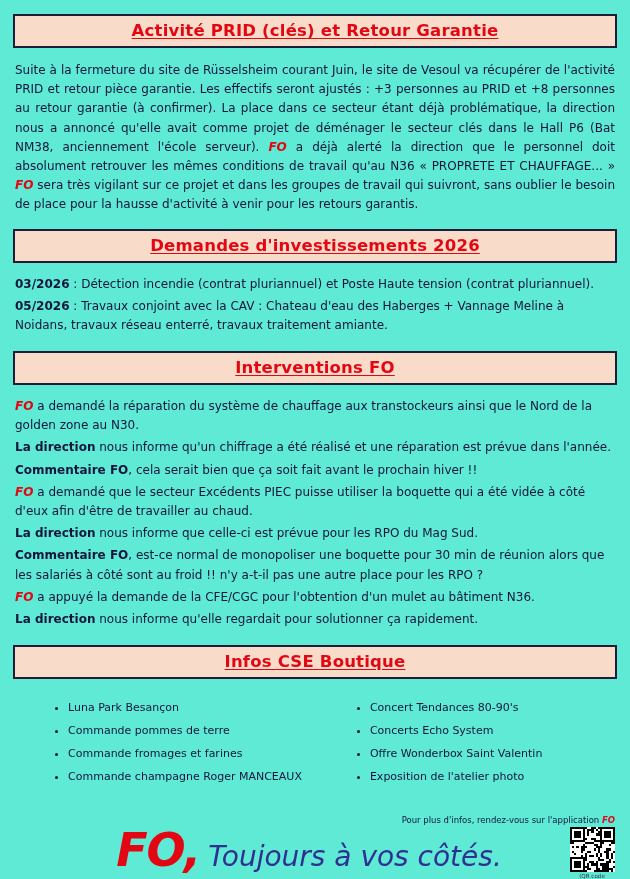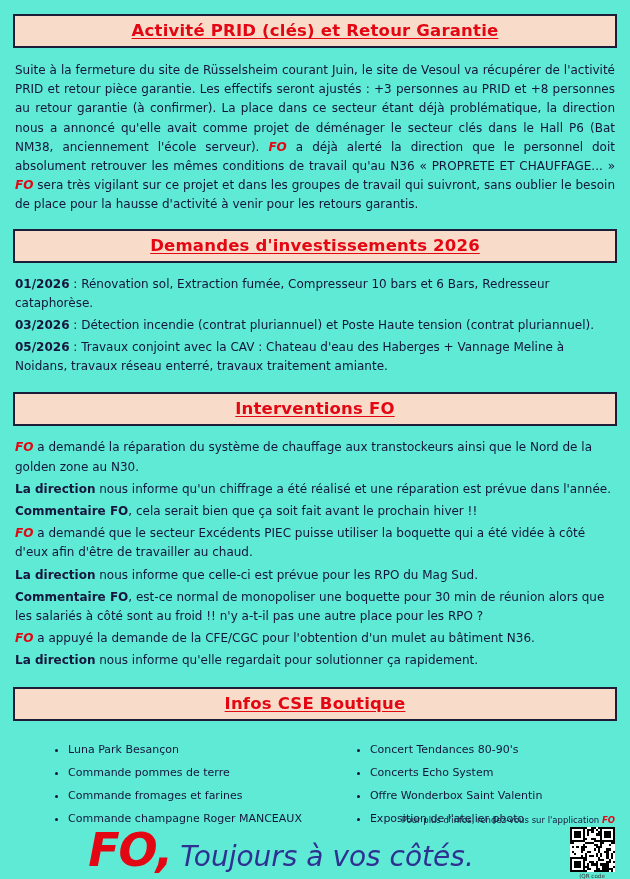--- a/index.html
+++ b/index.html
@@ -31,21 +31,21 @@
   .paras { margin:12px 2px 0; }
   .paras p { margin-bottom:3px; text-align:left; }
 
   .s-fo { color:var(--accent-red,#e30613); font-weight:bold; font-style:italic; }
   .s-b  { font-weight:bold; }
 
   .bullets-row { display:flex; justify-content:center; gap:48px; margin-top:20px; }
   .bullets { list-style:disc; padding-left:20px; min-width:232px; }
   .bullets li { font-size:11px; line-height:1.55; margin-bottom:6px; }
 
-  .footer { position:absolute; left:1px; right:13px; bottom:6px; height:72px; }
+  .footer { position:absolute; left:29px; right:13px; bottom:6px; height:72px; }
   .app-note { position:absolute; right:2px; top:14px; font-size:8.5px; color:var(--text,#15153d); }
   .qr { position:absolute; right:2px; top:26px; width:45px; height:45px; background:#fff; cursor:pointer; }
   .qr svg { width:45px; height:45px; display:block; fill:#000; }
   .qr-caption { position:absolute; right:0; top:72px; width:50px; text-align:center; font-size:5.6px; color:#333; }
   .slogan { position:absolute; left:20px; top:22px; width:520px; text-align:center; white-space:nowrap; }
   .slogan-fo {
     color:var(--accent-red,#e30613); font-weight:bold; font-style:italic;
     font-size:46px; letter-spacing:-1px;
   }
   .slogan-rest {
@@ -63,21 +63,20 @@
       <span class="hdr-title">Activité PRID (clés) et Retour Garantie</span>
     </header>
     <p class="para"><span>Suite à la fermeture du site de Rüsselsheim courant Juin, le site de Vesoul va récupérer de l'activité PRID et retour pièce garantie. Les effectifs seront ajustés : +3 personnes au PRID et +8 personnes au retour garantie (à confirmer). La place dans ce secteur étant déjà problématique, la direction nous a annoncé qu'elle avait comme projet de déménager le secteur clés dans le Hall P6 (Bat NM38, anciennement l'école serveur). </span><span class="s-fo">FO</span><span> a déjà alerté la direction que le personnel doit absolument retrouver les mêmes conditions de travail qu'au N36 « PROPRETE ET CHAUFFAGE... » </span><span class="s-fo">FO</span><span> sera très vigilant sur ce projet et dans les groupes de travail qui suivront, sans oublier le besoin de place pour la hausse d'activité à venir pour les retours garantis.</span></p>
   </section>
 
   <section class="s2">
     <header class="hdr">
       <span class="hdr-title">Demandes d'investissements 2026</span>
     </header>
     <div class="paras">
-        <p><span class="s-b">01/2026</span><span> : Rénovation sol, Extraction fumée, Compresseur 10 bars et 6 Bars, Redresseur cataphorèse.</span></p>
         <p><span class="s-b">03/2026</span><span> : Détection incendie (contrat pluriannuel) et Poste Haute tension (contrat pluriannuel).</span></p>
         <p><span class="s-b">05/2026</span><span> : Travaux conjoint avec la CAV : Chateau d'eau des Haberges + Vannage Meline à Noidans, travaux réseau enterré, travaux traitement amiante.</span></p>
       </div>
   </section>
 
   <section class="s3">
     <header class="hdr">
       <span class="hdr-title">Interventions FO</span>
     </header>
     <div class="paras">

